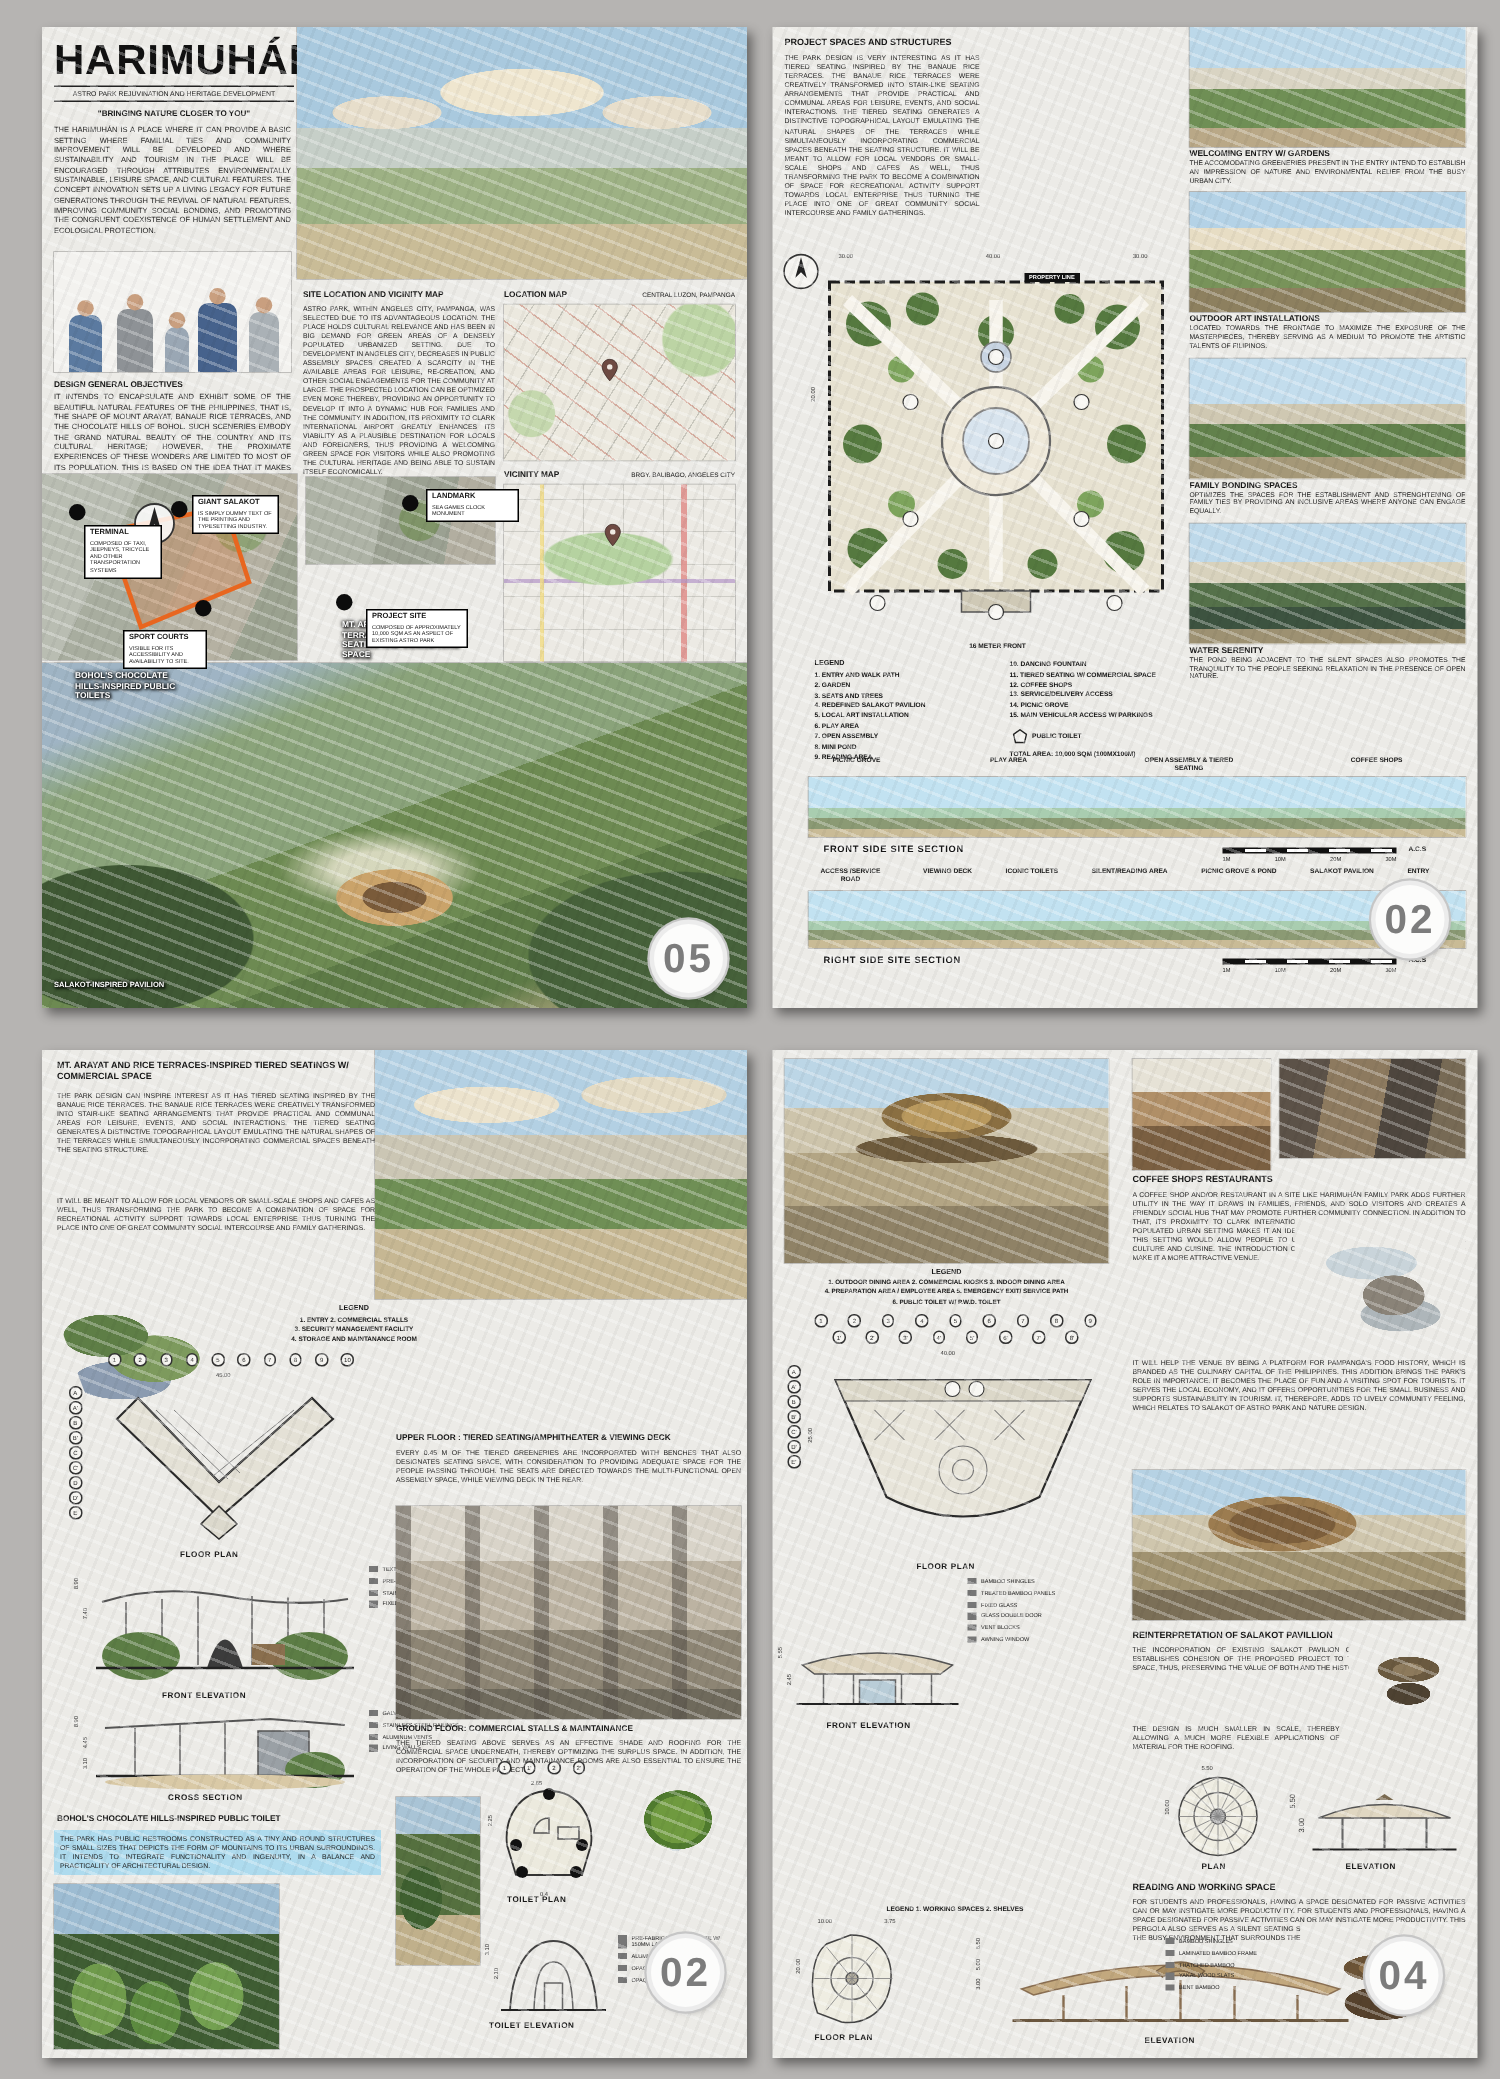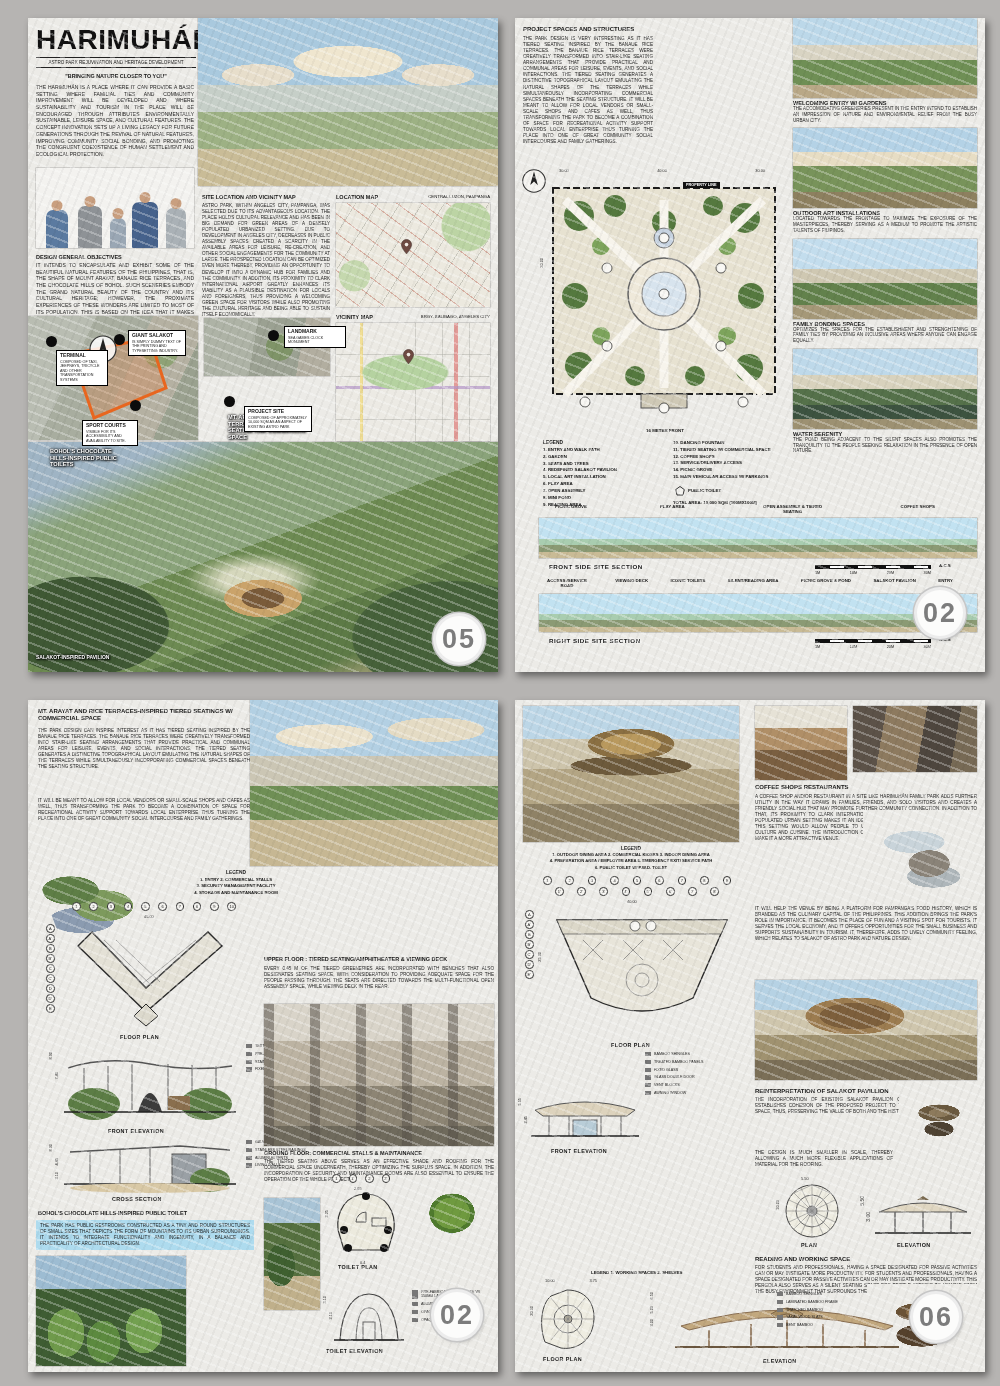--- a/index.html
+++ b/index.html
@@ -645,14 +645,14 @@
   <svg class="a" style="left:146px;top:592px" width="252" height="64" viewBox="0 0 252 64">
     <path d="M20 34 Q126 2 232 34 L224 38 Q126 12 28 38 Z" fill="#c2a87e" stroke="#8a6f52" stroke-width="1"></path>
     <path d="M110 22 Q126 10 142 22 L138 26 Q126 18 114 26 Z" fill="#a78c61" stroke="#7d6548"></path>
     <g stroke="#8a6f52" stroke-width="1.6">
         <path d="M48 38 V54 M90 32 V54 M126 28 V54 M162 32 V54 M204 38 V54"></path>
       </g>
     <line x1="14" y1="55" x2="238" y2="55" stroke="#6b573f" stroke-width="2"></line>
   </svg>
   <div class="dwlab" style="left:248px;top:658px">ELEVATION</div>
 
-  <div class="badge" style="left:398px;top:594px">06</div>
+  <div class="badge" style="left:398px;top:594px">04</div>
 </div>
 
 </body></html>

